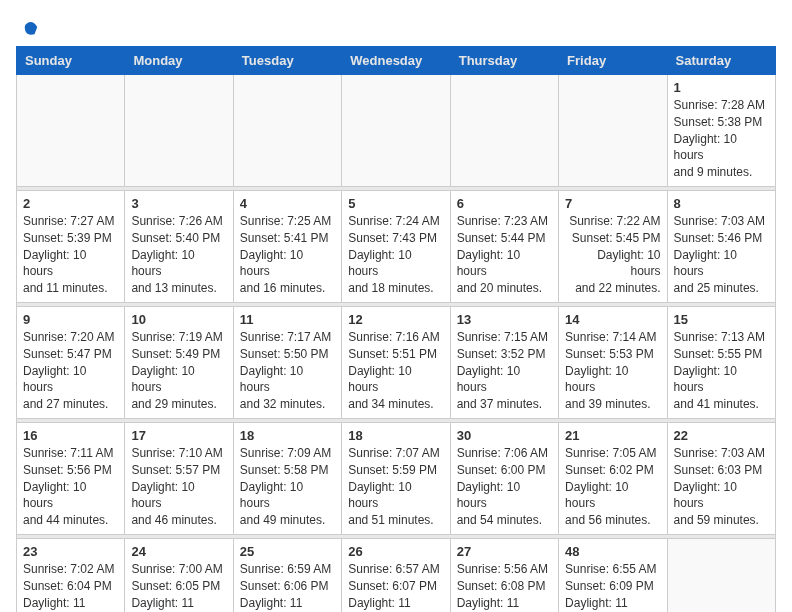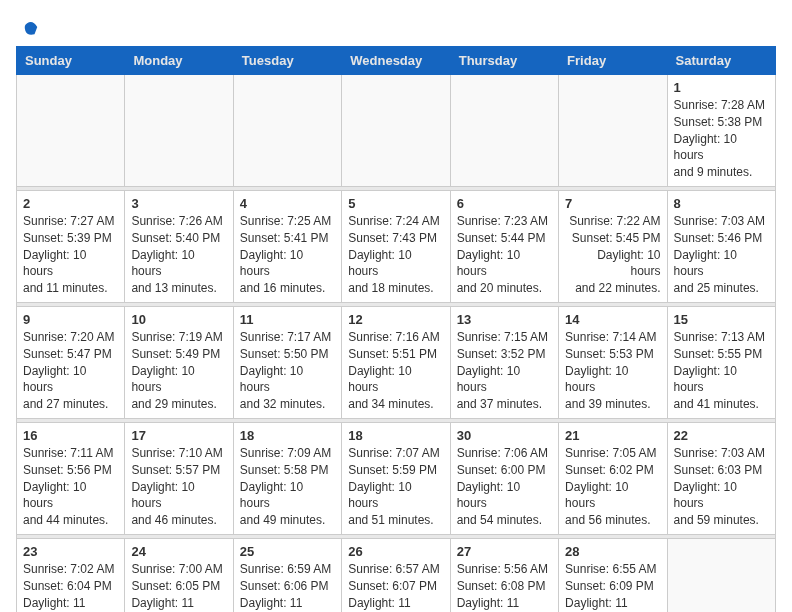--- a/index.html
+++ b/index.html
@@ -361,21 +361,21 @@
 and 9 minutes.</div>
         </td>
         <td>
           <span class="day-number">27</span>
           <div class="day-info" style="white-space: pre-line;">Sunrise: 5:56 AM
 Sunset: 6:08 PM
 Daylight: 11 hours
 and 12 minutes.</div>
         </td>
         <td>
-          <span class="day-number">28</span>
+          <span class="day-number">48</span>
           <div class="day-info" style="white-space: pre-line;">Sunrise: 6:55 AM
 Sunset: 6:09 PM
 Daylight: 11 hours
 and 14 minutes.</div>
         </td>
         <td class="empty"></td>
       </tr>
     </tbody>
 </table>
 

